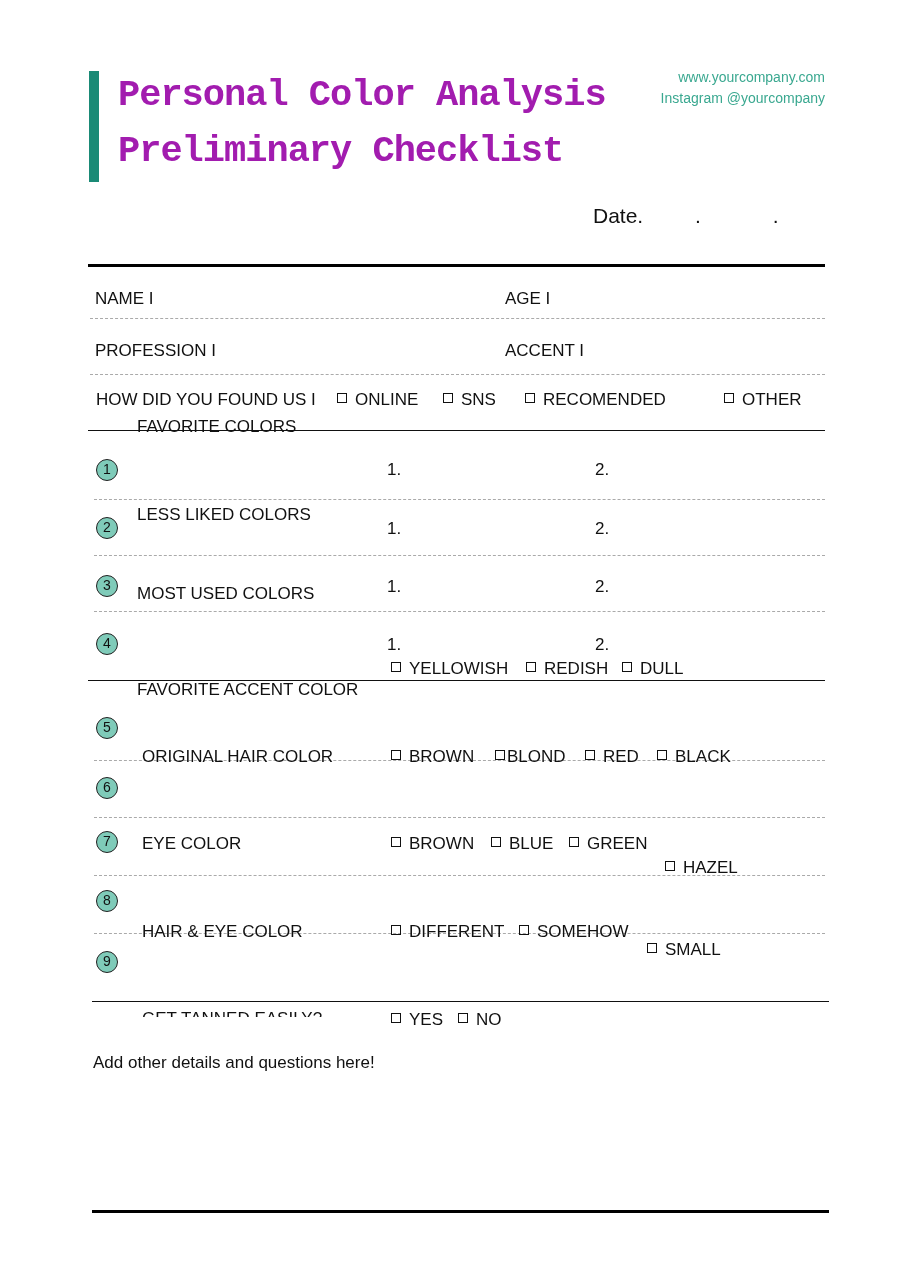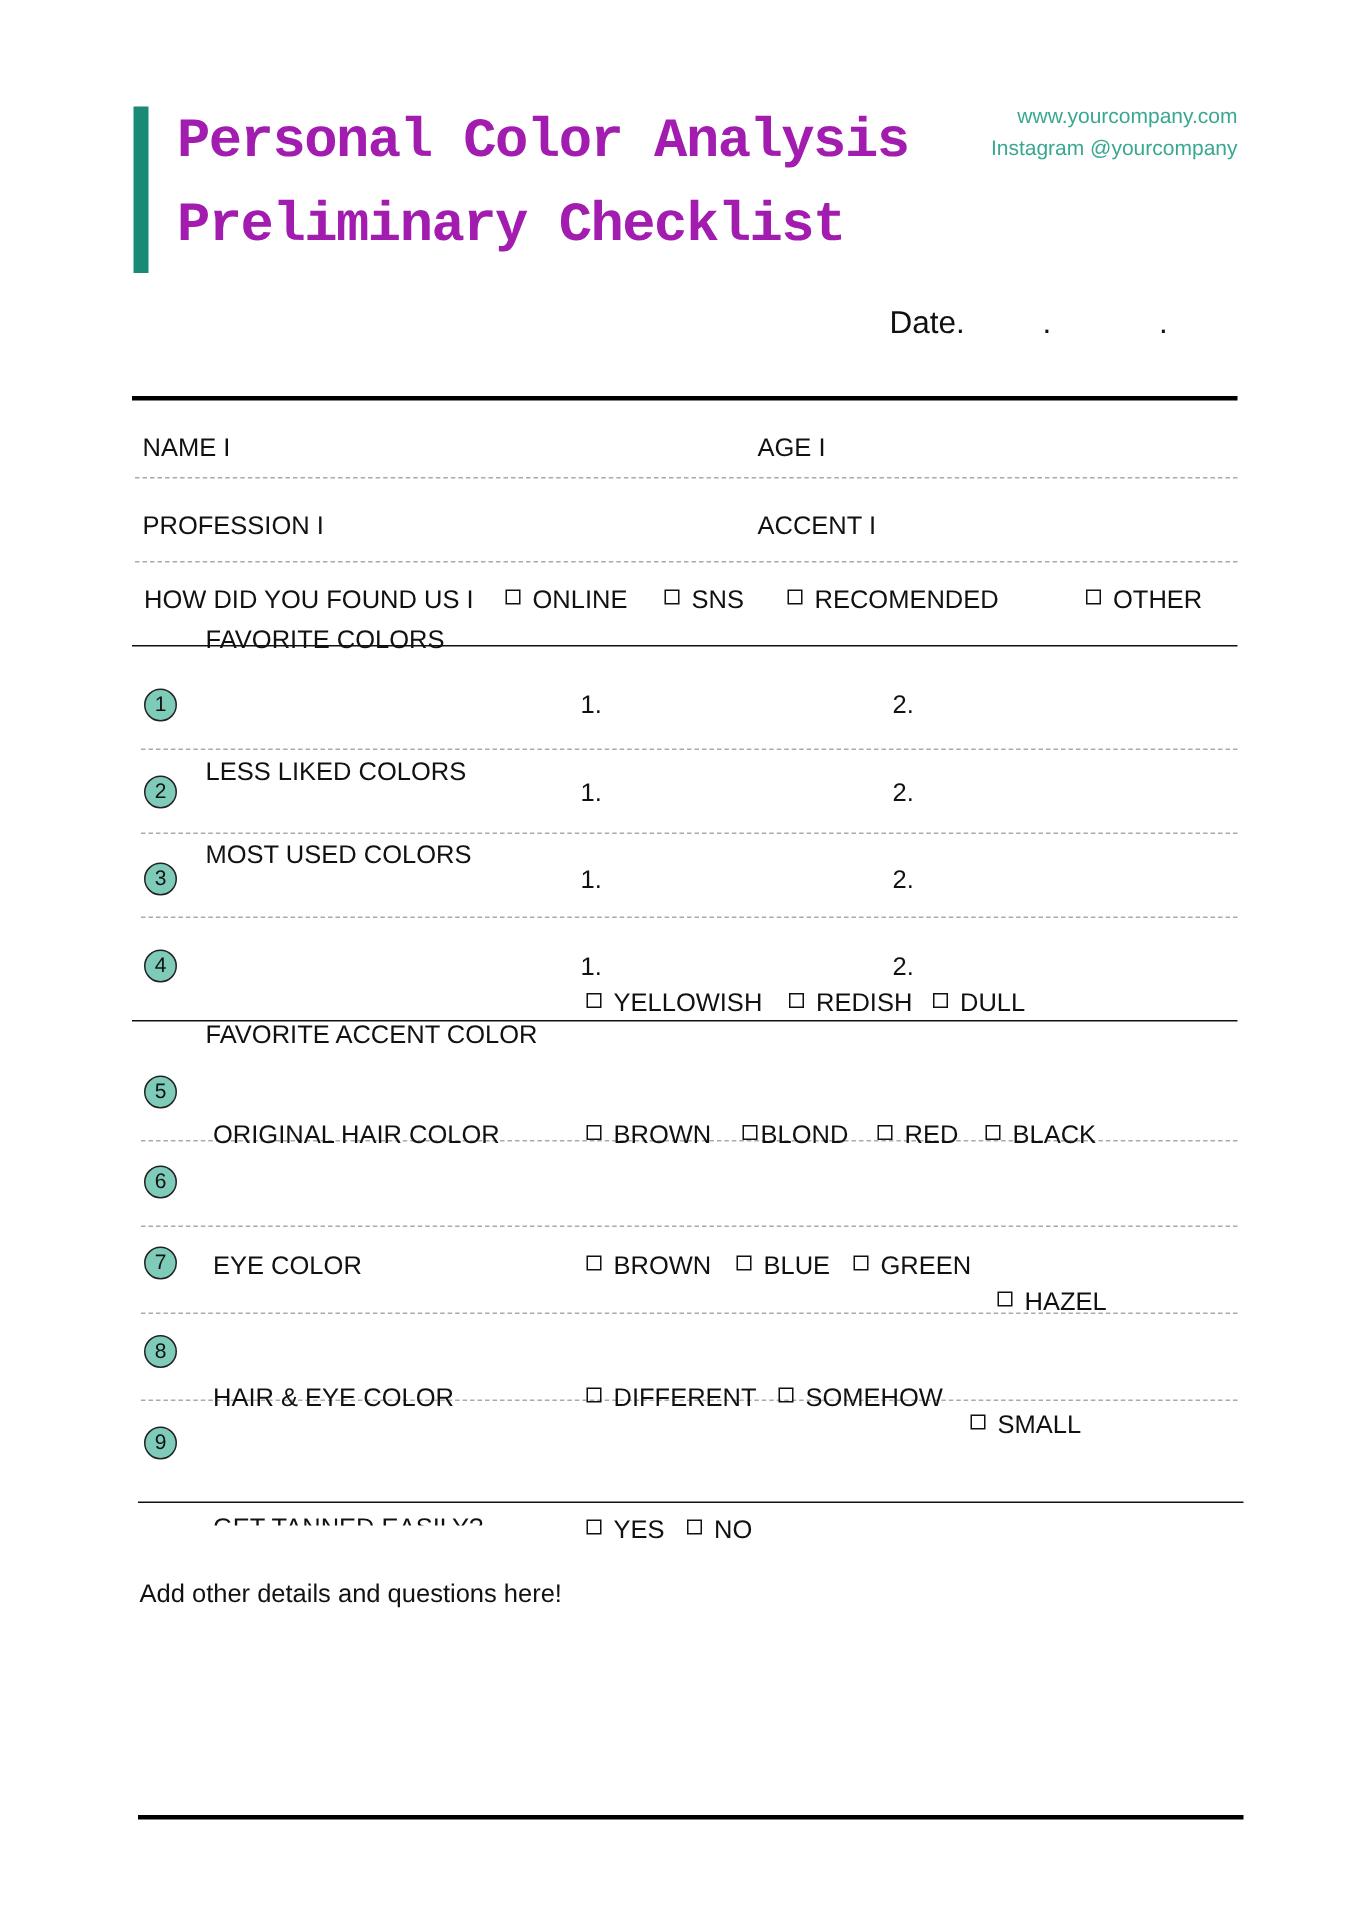--- a/index.html
+++ b/index.html
@@ -58,21 +58,21 @@
 
 <div class="lbl" style="left:137px; top:505px;">LESS LIKED COLORS</div>
 <div class="badge" style="left:96px; top:517px;">2</div>
 <div class="lbl" style="left:387px; top:519px;">1.</div>
 <div class="lbl" style="left:595px; top:519px;">2.</div>
 <div class="rule-dash" style="left:94px; top:555px; width:731px;"></div>
 
 <div class="badge" style="left:96px; top:575px;">3</div>
 <div class="lbl" style="left:387px; top:577px;">1.</div>
 <div class="lbl" style="left:595px; top:577px;">2.</div>
-<div class="lbl" style="left:137px; top:560px;">MOST USED COLORS</div>
+<div class="lbl" style="left:137px; top:584px;">MOST USED COLORS</div>
 <div class="rule-dash" style="left:94px; top:611px; width:731px;"></div>
 
 <div class="badge" style="left:96px; top:633px;">4</div>
 <div class="lbl" style="left:387px; top:635px;">1.</div>
 <div class="lbl" style="left:595px; top:635px;">2.</div>
 <div class="lbl" style="left:391px; top:659px;"><span class="cb"></span><span>YELLOWISH</span></div>
 <div class="lbl" style="left:526px; top:659px;"><span class="cb"></span><span>REDISH</span></div>
 <div class="lbl" style="left:622px; top:659px;"><span class="cb"></span><span>DULL</span></div>
 
 <div class="rule-thin" style="left:88px; top:680px; width:737px;"></div>

